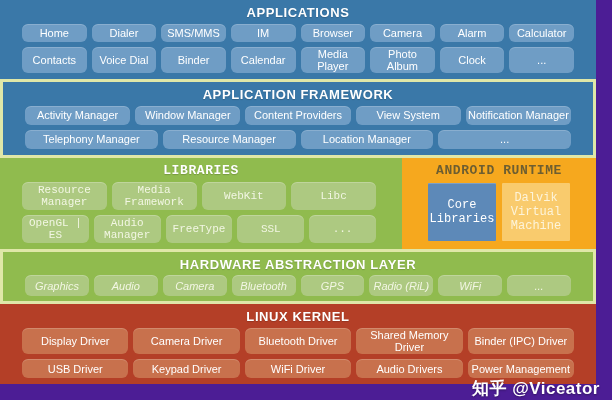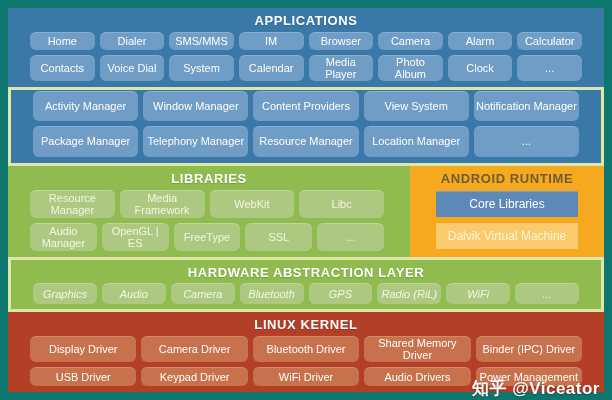--- a/index.html
+++ b/index.html
@@ -1,21 +1,20 @@
 <!DOCTYPE html>
 <html><head>
 <meta charset="utf-8">
 <style>
   html,body{margin:0;padding:0;background:#ffffff;}
   .canvas{
     position:relative;
     width:612px;height:400px;
-    background:#0f766e;
+    background:#4c1d95;
     box-sizing:border-box;
-    padding:8px;
     font-family:"Liberation Sans","DejaVu Sans",sans-serif;
     overflow:hidden;
   }
   .stack{display:flex;flex-direction:column;width:596px;height:384px;}
 
   .sec{box-sizing:border-box;display:flex;flex-direction:column;}
   .sec-title{
     text-align:center;font-weight:bold;font-size:13px;letter-spacing:.6px;
     color:#ffffff;padding-top:5px;padding-bottom:3px;flex:0 0 auto;
     text-shadow:0 1px 1px rgba(0,0,0,.18);
@@ -30,27 +29,27 @@
   }
 
   
   .sec-apps{height:80px;background:#3a78a8;}
   .cell-blue{background:#6f9dc5;}
 
   
   .sec-fw{height:80px;background:#3a78a8;border:3px solid #dfe7a8;}
 
   
-  .band-libs{height:93px;display:flex;}
+  .band-libs{height:93px;display:flex;font-family:Liberation Mono, monospace;}
   .sec-libs{width:402px;background:#90bb4e;}
   .sec-libs .rows{padding:1px 26px 6px 22px;}
   .cell-green{background:#adc981;color:#f2f6e3;box-shadow:inset 0 1px 0 rgba(255,255,255,.22);}
   .sec-rt{width:194px;background:#f6a81e;}
   .rt-title{color:#6d5e31;text-shadow:none;}
-  .rt-boxes{flex:1;display:flex;flex-direction:column;gap:6px;padding:2px 26px 8px 26px;}
+  .rt-boxes{flex:1;display:flex;flex-direction:row;gap:6px;padding:2px 26px 8px 26px;}
   .rt-box{flex:1;display:flex;align-items:center;justify-content:center;
     font-size:12px;text-align:center;border-radius:1px;}
   .rt-core{background:#5d89b8;color:#ffffff;box-shadow:inset 0 1px 0 rgba(255,255,255,.2);}
   .rt-dalvik{background:#f9cb6d;color:#fdf4da;}
 
   
   .sec-hal{height:56px;background:#90bb4e;border:3px solid #dfe7a8;}
   .sec-hal .rows{padding:0 22px 5px 22px;font-style:italic;}
 
   
@@ -80,62 +79,62 @@
             <div class="cell cell-blue">SMS/MMS</div>
             <div class="cell cell-blue">IM</div>
             <div class="cell cell-blue">Browser</div>
             <div class="cell cell-blue">Camera</div>
             <div class="cell cell-blue">Alarm</div>
             <div class="cell cell-blue">Calculator</div>
           </div>
         <div class="row">
             <div class="cell cell-blue">Contacts</div>
             <div class="cell cell-blue">Voice Dial</div>
-            <div class="cell cell-blue">System</div>
+            <div class="cell cell-blue">Binder</div>
             <div class="cell cell-blue">Calendar</div>
             <div class="cell cell-blue">Media Player</div>
             <div class="cell cell-blue">Photo Album</div>
             <div class="cell cell-blue">Clock</div>
             <div class="cell cell-blue">...</div>
           </div>
       </div>
     </section>
 
     <section class="sec sec-fw">
+      <div class="sec-title">APPLICATION FRAMEWORK</div>
       <div class="rows">
         <div class="row">
             <div class="cell cell-blue">Activity Manager</div>
             <div class="cell cell-blue">Window Manager</div>
             <div class="cell cell-blue">Content Providers</div>
             <div class="cell cell-blue">View System</div>
             <div class="cell cell-blue">Notification Manager</div>
           </div>
         <div class="row">
-            <div class="cell cell-blue">Package Manager</div>
             <div class="cell cell-blue">Telephony Manager</div>
             <div class="cell cell-blue">Resource Manager</div>
             <div class="cell cell-blue">Location Manager</div>
             <div class="cell cell-blue">...</div>
           </div>
       </div>
     </section>
 
     <div class="band-libs">
       <section class="sec sec-libs">
         <div class="sec-title">LIBRARIES</div>
         <div class="rows">
           <div class="row">
               <div class="cell cell-green">Resource Manager</div>
               <div class="cell cell-green">Media Framework</div>
               <div class="cell cell-green">WebKit</div>
               <div class="cell cell-green">Libc</div>
             </div>
           <div class="row">
+              <div class="cell cell-green">OpenGL | ES</div>
               <div class="cell cell-green">Audio Manager</div>
-              <div class="cell cell-green">OpenGL | ES</div>
               <div class="cell cell-green">FreeType</div>
               <div class="cell cell-green">SSL</div>
               <div class="cell cell-green">...</div>
             </div>
         </div>
       </section>
       <section class="sec sec-rt">
         <div class="sec-title rt-title">ANDROID RUNTIME</div>
         <div class="rt-boxes">
           <div class="rt-box rt-core">Core Libraries</div>

